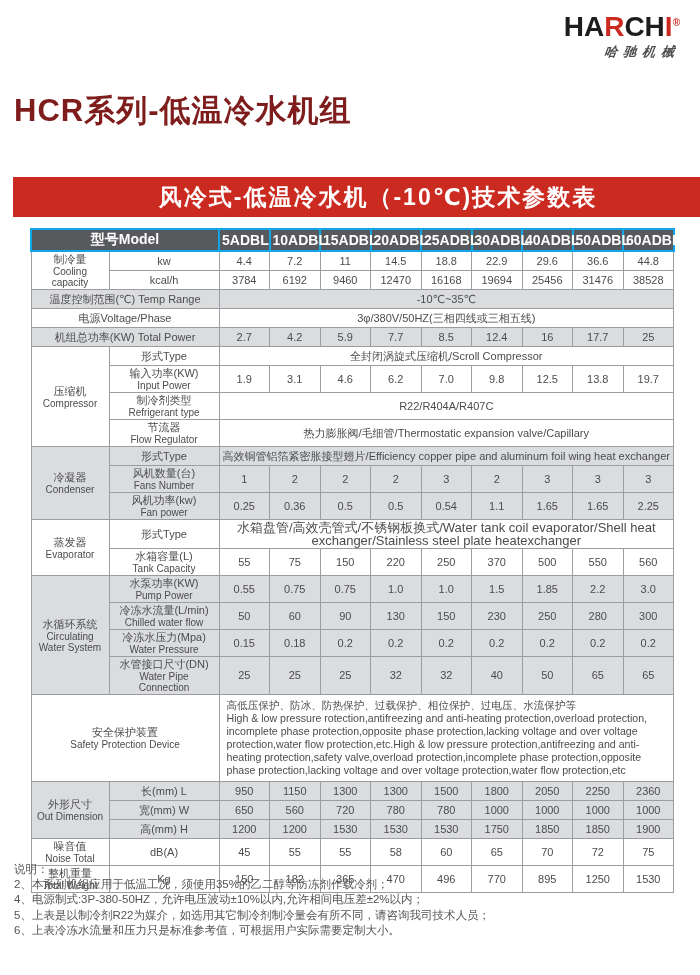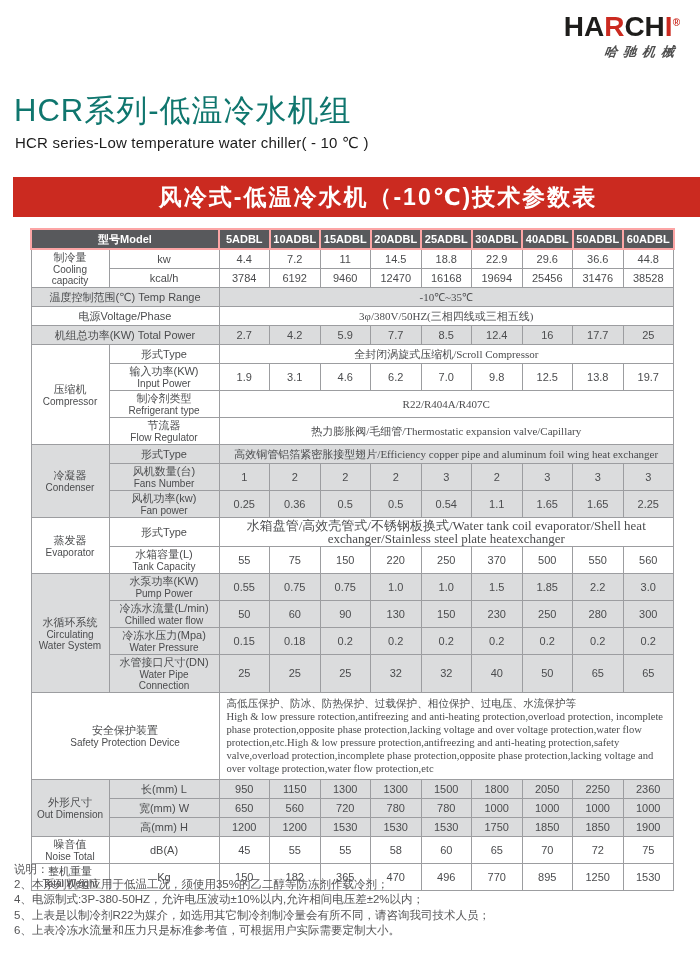--- a/index.html
+++ b/index.html
@@ -8,45 +8,45 @@
 
   
   .logo{position:absolute;top:8px;right:20px;text-align:right;}
   .logo-text{font-size:28px;font-weight:800;color:#1e1d1b;letter-spacing:0px;line-height:30px;}
   .logo-red{color:#cb2a20;}
   .logo-reg{font-size:10px;color:#cb2a20;vertical-align:super;font-weight:700;}
   .logo-sub{font-size:13px;font-weight:700;color:#4e4e4e;font-style:italic;
             letter-spacing:6px;margin-top:1px;transform:skewX(-8deg);}
 
   
-  .main-title{position:absolute;left:14px;top:90px;font-size:31px;font-weight:400;
-              color:#0f766e;letter-spacing:1px;}
+  .main-title{position:absolute;left:14px;top:90px;font-size:31px;font-weight:700;
+              color:#7f1d1d;letter-spacing:1px;}
   .sub-title{position:absolute;left:15px;top:134px;font-size:15px;color:#1c1c1c;letter-spacing:0.2px;}
 
   
   .banner{position:absolute;left:13px;top:177px;width:674px;height:40px;background:#cb2a20;
           color:#ffffff;display:flex;align-items:center;justify-content:center;
           font-size:23px;font-weight:700;letter-spacing:2px;padding-left:28px;}
 
   
   table.spec{position:absolute;left:30px;top:228px;width:643px;border-collapse:collapse;
              table-layout:fixed;color:#4b4c4e;}
   table.spec td,table.spec th{border:1px solid #9c9da0;padding:1px 2px;vertical-align:middle;}
-  table.spec thead th{background:#58595c;color:#ffffff;font-size:11px;font-weight:700;
-                      border:2px solid #fca5a5;height:16px;text-align:center;}
+  table.spec thead th{background:#58595c;color:#ffffff;font-size:14px;font-weight:700;
+                      border:2px solid #0ea5e9;height:16px;text-align:center;}
   tbody tr{background:#ffffff;}
   tbody tr.gray{background:#dbdcdd;}
   .group-cell,.label-cell,.merged-cell{text-align:center;}
   .group-cell div:nth-child(1),.label-cell div:nth-child(1),.merged-cell div:nth-child(1)
       {font-size:11px;line-height:13px;}
   .group-cell div:nth-child(n+2),.label-cell div:nth-child(n+2),.merged-cell div:nth-child(n+2)
       {font-size:10px;line-height:11px;}
   .label-cell div,.merged-cell div{line-height:12px;}
   .value-cell{font-size:11px;text-align:center;line-height:13px;}
-  .span-cell{font-size:11px;text-align:center;line-height:13px;font-family:Liberation Serif, serif;}
+  .span-cell{font-size:11px;text-align:center;line-height:13px;}
   .span-cell.small{font-size:13px;}
   .span-cell.left{text-align:left;padding:4px 7px;margin-left:24px;}
   .span-cell.left div{font-size:10.6px;line-height:13px;}
   tbody td > div{pointer-events:none;}
   tr.single td{height:16px;}
   tr.thin td{height:13px;}
 
   
   .notes{position:absolute;left:14px;top:862px;font-size:11.5px;color:#545456;line-height:15.2px;}
   .notes div{white-space:nowrap;}
@@ -55,21 +55,20 @@
 <body>
 
 <div class="page">
 
   <div class="logo">
     <div class="logo-text"><span>HA</span><span class="logo-red">R</span><span>CH</span><span class="logo-red">I</span><span class="logo-reg">®</span></div>
     <div class="logo-sub">哈驰机械</div>
   </div>
 
   <div class="main-title">HCR系列-低温冷水机组</div>
-  <div class="sub-title">HCR series-Low temperature water chiller( - 10 ℃ )</div>
 
   <div class="banner">风冷式-低温冷水机（-10℃)技术参数表</div>
 
   <table class="spec">
     <colgroup>
       <col style="width:78px">
         <col style="width:110px">
       <col span="9" style="width:50.5px">
     </colgroup>
     <thead>

